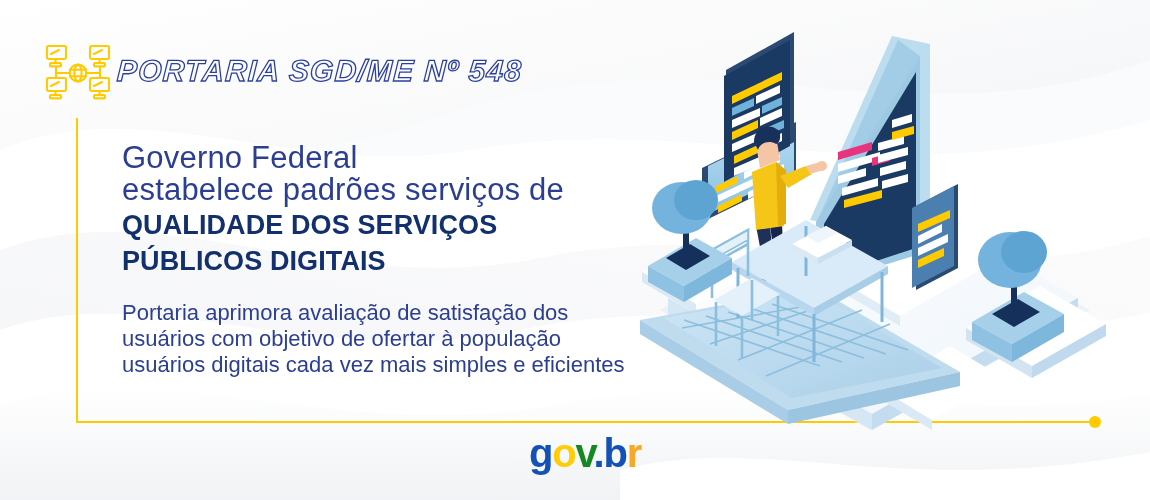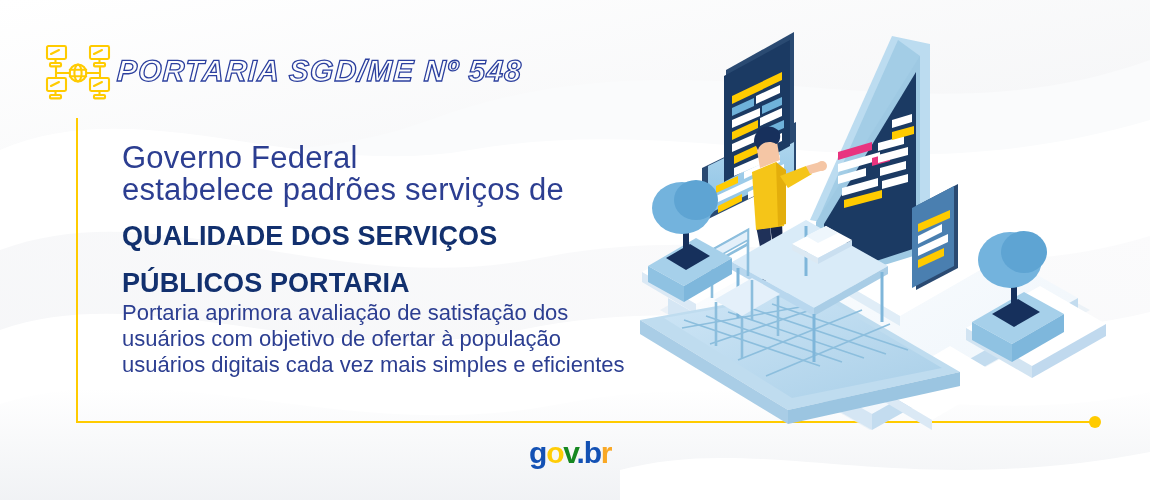--- a/index.html
+++ b/index.html
@@ -49,32 +49,32 @@
     transform:skewX(-3deg);
   }
 
   .headline { position:absolute; left:122px; top:142px; width:520px; }
   .h-light {
     font-size:31px; font-weight:400; color:#2c3e91;
     line-height:32px; letter-spacing:.2px;
   }
   .h-bold {
     font-size:27px; font-weight:bold; color:#12306e;
-    line-height:34px; letter-spacing:.1px; margin-top:13px;
+    line-height:34px; letter-spacing:.1px; margin-top:2px;
   }
 
   .lede {
     position:absolute; left:122px; top:300px; width:520px;
     font-size:22px; line-height:26px; color:#2c3e91; font-weight:400;
   }
 
   
   .govbr {
     position:absolute; left:529px; top:438px;
-    font-size:30px; font-weight:bold; letter-spacing:-1.2px;
+    font-size:40px; font-weight:bold; letter-spacing:-1.2px;
     line-height:30px;
   }
   .govbr span { display:inline; }
 
   
   .illo { position:absolute; left:620px; top:10px; width:530px; height:430px; }
 </style>
 </head>
 <body>
 
@@ -142,21 +142,21 @@
   <div class="rule-v"></div>
   <div class="rule-h"></div>
   <div class="rule-dot"></div>
 
   <div class="kicker">PORTARIA SGD/ME Nº 548</div>
 
   <div class="headline">
     <div class="h-light">Governo Federal</div>
     <div class="h-light">estabelece padrões serviços de</div>
     <div class="h-bold">QUALIDADE DOS SERVIÇOS</div>
-    <div class="h-bold">PÚBLICOS PORTARIA</div>
+    <div class="h-bold">PÚBLICOS DIGITAIS</div>
   </div>
 
   <div class="lede">
     <div>Portaria aprimora avaliação de satisfação dos</div>
     <div>usuários com objetivo de ofertar à população</div>
     <div>usuários digitais cada vez mais simples e eficientes</div>
   </div>
 
   <div class="govbr"><span style="color:#1351b4">g</span><span style="color:#ffcd07">o</span><span style="color:#168821">v</span><span style="color:#1351b4">.</span><span style="color:#1351b4">b</span><span style="color:#f9a825">r</span></div>
 

